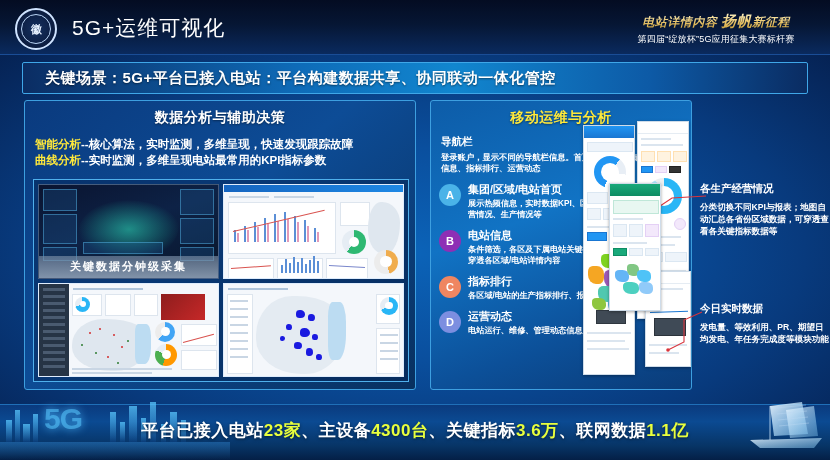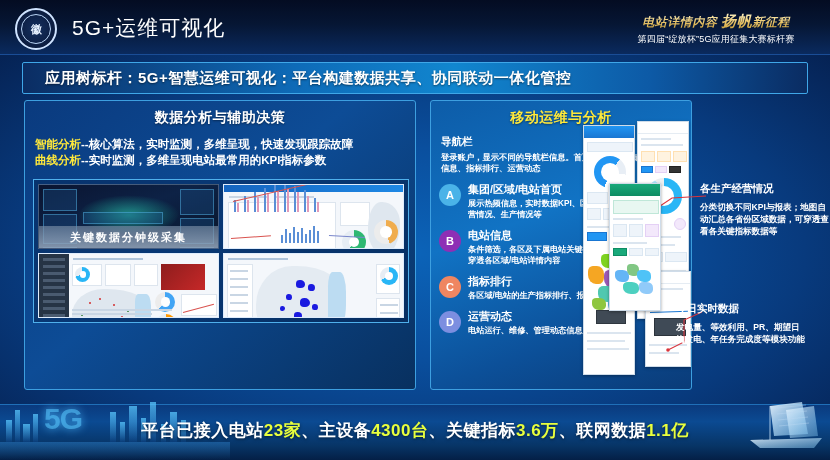--- a/index.html
+++ b/index.html
@@ -79,21 +79,21 @@
 
   
   .bullets { margin: 9px 0 0 10px; }
   .bullet-line {
     font-size: 11.5px; color: #ffffff; font-weight: bold; line-height: 16px; white-space: nowrap;
   }
   .bullet-line .key { color: #ffe93b; }
 
   
   .shots-frame {
-    position: absolute; left: 8px; top: 78px; width: 376px; height: 144px;
+    position: absolute; left: 8px; top: 78px; width: 376px; height: 203px;
     border: 1px solid #4fb0ec; background: rgba(5,40,90,0.55);
     padding: 4px;
   }
   .shots-grid {
     width: 100%; height: 100%;
     display: grid; grid-template-columns: 1fr 1fr; grid-template-rows: 1fr 1fr; gap: 4px;
   }
   .shot { position: relative; overflow: hidden; border: 1px solid rgba(180,215,255,0.35); }
 
   
@@ -238,21 +238,21 @@
     <div class="comp-block">
       <div class="comp-line1">
         <span>电站详情内容</span>
         <span class="hl">扬帆</span><span>新征程</span>
       </div>
       <div class="comp-line2">第四届“绽放杯”5G应用征集大赛标杆赛</div>
     </div>
   </div>
 
   <div class="scene-bar">
-    <span>应用树标杆：5G+智慧运维可视化：平台构建数据共享、协同联动一体化管控</span>
+    <span>关键场景：5G+平台已接入电站：平台构建数据共享、协同联动一体化管控</span>
   </div>
 
   <div class="panel panel-left">
     <div class="panel-title left-t">数据分析与辅助决策</div>
 
     <div class="bullets">
       <div class="bullet-line">
         <span class="key">智能分析</span><span>--核心算法，实时监测，多维呈现，快速发现跟踪故障</span>
       </div>
       <div class="bullet-line">
@@ -527,21 +527,21 @@
   </svg>
   <div class="anno" style="left:700px; top:182px;">
     <div class="anno-title">各生产经营情况</div>
     <div class="anno-body">分类切换不同KPI与报表；地图自动汇总各省份区域数据，可穿透查看各关键指标数据等</div>
   </div>
 
   <svg class="leader" style="left:650px; top:300px; width:70px; height:60px;">
     <polyline points="52,12 34,20 34,42 18,50" fill="none" stroke="#d9343c" stroke-width="1.1"></polyline>
     <circle cx="18" cy="50" r="1.8" fill="#d9343c"></circle>
   </svg>
-  <div class="anno" style="left:676px; top:302px;">
+  <div class="anno" style="left:700px; top:302px;">
     <div class="anno-title">今日实时数据</div>
     <div class="anno-body">发电量、等效利用、PR、期望日均发电、年任务完成度等模块功能</div>
   </div>
 
   <div class="bottom-bar">
     <div class="skyline">
       <div class="bld" style="left:6px;width:6px;height:22px;"></div>
       <div class="bld" style="left:15px;width:5px;height:32px;"></div>
       <div class="bld" style="left:23px;width:7px;height:18px;"></div>
       <div class="bld" style="left:33px;width:5px;height:28px;"></div>

